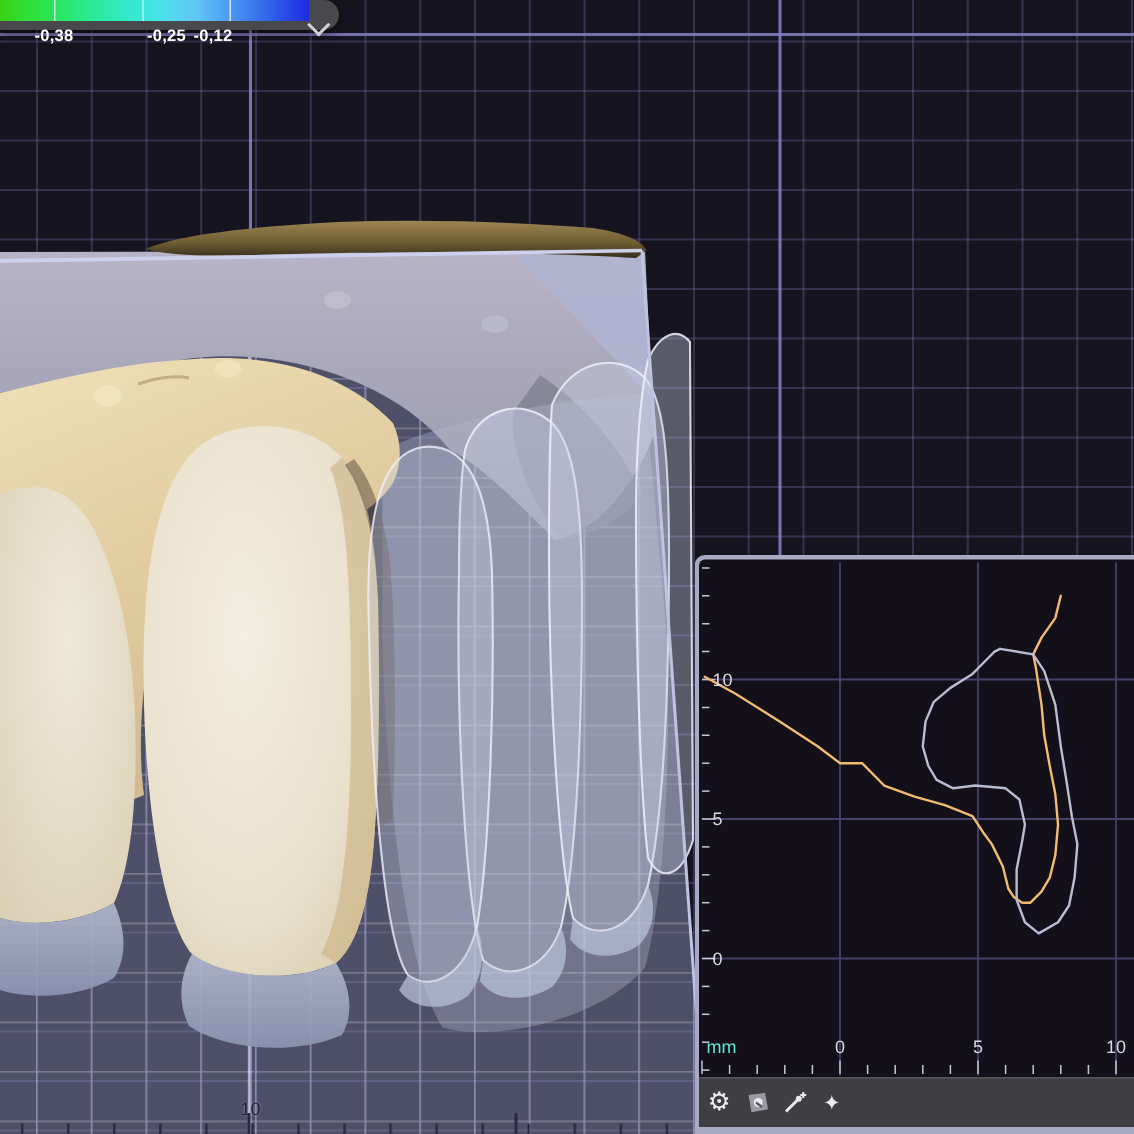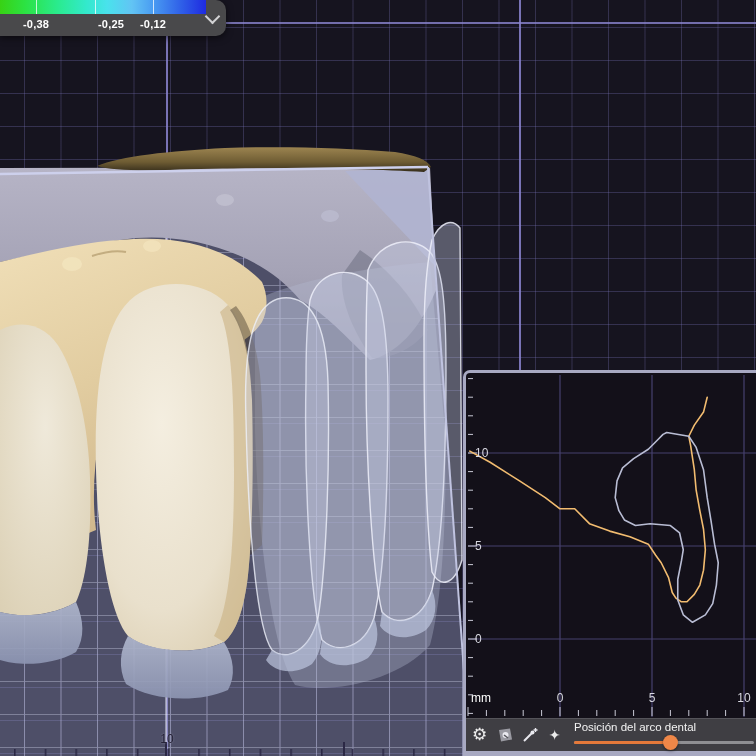--- a/index.html
+++ b/index.html
@@ -12,21 +12,21 @@
       linear-gradient(to right, rgba(125,118,190,0.30) 0 1px, transparent 1px),
       linear-gradient(to bottom, rgba(125,118,190,0.30) 0 1px, transparent 1px);
     background-size:36.5px 100%, 100% 33px;
     background-position:24px 0, 0 27px;}
   .bright-v{position:absolute;top:0;bottom:0;width:2px;background:#8b84d0;opacity:.85;}
   .bright-h{position:absolute;left:0;right:0;height:2px;background:#8b84d0;opacity:.8;}
 
   .scene{position:absolute;inset:0;}
 
   
-  .colorbar{position:absolute;left:0;top:0;width:226px;height:36px;background:#49494b;
+  .colorbar{position:absolute;left:0;top:0;width:226px;height:20px;background:#49494b;
     border-radius:0 10px 10px 0;box-shadow:0 2px 7px rgba(0,0,0,.55);}
   .cb-strip{position:absolute;left:0;top:0;width:206px;height:14px;}
   .cb-tick{position:absolute;top:0;width:1px;height:14px;background:rgba(255,255,255,.75);}
   .cb-label{position:absolute;top:18px;width:44px;margin-left:-22px;text-align:center;
     color:#fff;font-size:11px;font-weight:bold;letter-spacing:.2px;}
   .cb-chevron{position:absolute;right:8px;top:11px;width:9px;height:9px;
     border:solid #d2d2d4;border-width:0 2px 2px 0;transform:rotate(45deg);cursor:pointer;}
 
   
   .ruler-label{position:absolute;left:155px;top:732px;width:24px;text-align:center;
@@ -35,21 +35,21 @@
   
   .section-panel{position:absolute;left:463px;top:370px;width:293px;height:386px;
     box-sizing:border-box;background:#131019;
     border-left:3px solid #a8a9c2;border-top:3px solid #a8a9c2;border-bottom:5px solid #a8a9c2;
     border-top-left-radius:7px;}
   .chart{position:relative;width:290px;height:345px;}
   .chart svg{position:absolute;left:0;top:0;}
   .tick-label{position:absolute;color:#d9d9e2;font-size:12px;}
   .y-tick-label{left:9px;width:20px;}
   .x-tick-label{top:318px;width:22px;text-align:center;}
-  .x-unit-label{position:absolute;left:5px;top:318px;color:#ffffff;font-size:12px;}
+  .x-unit-label{position:absolute;left:5px;top:318px;color:#5eead4;font-size:12px;}
 
   .panel-toolbar{position:relative;width:290px;height:33px;background:#3f3e43;
     border-top:1px solid #55545a;box-sizing:border-box;display:flex;align-items:center;}
   .tb-icon{width:23px;height:24px;margin-left:2px;background:none;border:none;padding:0;
     color:#ececec;font-size:17px;line-height:24px;text-align:center;cursor:pointer;
     display:flex;align-items:center;justify-content:center;}
   .slider-block{position:relative;flex:1;height:33px;margin-left:8px;}
   .slider-label{position:absolute;left:0;top:2px;color:#f2f2f2;font-size:11.5px;white-space:nowrap;}
   .slider-track{position:absolute;left:0;right:2px;bottom:8px;height:3px;background:#8f8f93;border-radius:2px;cursor:pointer;}
   .slider-fill{position:absolute;left:0;top:0;bottom:0;background:#e5793a;border-radius:2px;}
@@ -150,21 +150,21 @@
 
   <div class="ruler-label">10</div>
 
   <div class="colorbar">
     <div class="cb-strip" style="background:linear-gradient(90deg,#38d214 0%,#2ce242 12%,#2aeb8e 28%,#33e9cc 42%,#49e2ec 52%,#62c4f4 64%,#4a9df2 74%,#2f5fe8 88%,#1e2ae0 100%);"></div>
     <div class="cb-tick" style="left:36px"></div>
     <div class="cb-tick" style="left:95px"></div>
     <div class="cb-tick" style="left:153px"></div>
     <span class="cb-label" style="left:36px">-0,38</span>
     <span class="cb-label" style="left:111px">-0,25</span>
-    <span class="cb-label" style="left:153px">-0,12</span>
+    <span class="cb-label" style="left:142px">-0,12</span>
     <span class="cb-chevron"></span>
   </div>
 
   <div class="section-panel">
     <div class="chart">
       <svg id="chartSvg" width="290" height="345" viewBox="0 0 290 345">
           <line x1="94" y1="2" x2="94" y2="344" stroke="#47416e" stroke-width="1.2"></line>
           <line x1="186" y1="2" x2="186" y2="344" stroke="#47416e" stroke-width="1.2"></line>
           <line x1="278" y1="2" x2="278" y2="344" stroke="#47416e" stroke-width="1.2"></line>
           <line x1="2" y1="266" x2="290" y2="266" stroke="#47416e" stroke-width="1.2"></line>
@@ -232,23 +232,16 @@
       <button class="tb-icon">
         <svg width="17" height="17" viewBox="0 0 17 17">
           <line x1="3" y1="14" x2="11" y2="6" stroke="#e9e9ef" stroke-width="2"></line>
           <circle cx="11.5" cy="5.5" r="2" fill="#e9e9ef"></circle>
           <path d="M14.5,1 V5 M12.5,3 H16.5" stroke="#e9e9ef" stroke-width="1.4"></path>
         </svg>
       </button>
       <button class="tb-icon" style="font-size:14px;">
         <span>✦</span>
       </button>
-      <div class="slider-block">
-        <span class="slider-label">Posición del arco dental</span>
-        <div class="slider-track">
-          <div class="slider-fill" id="sliderFill" style="width: 54%;"></div>
-          <div class="slider-handle" id="sliderHandle" style="left: 54%;"></div>
-        </div>
-      </div>
     </div>
   </div>
 
 </div>
 
 </body></html>

